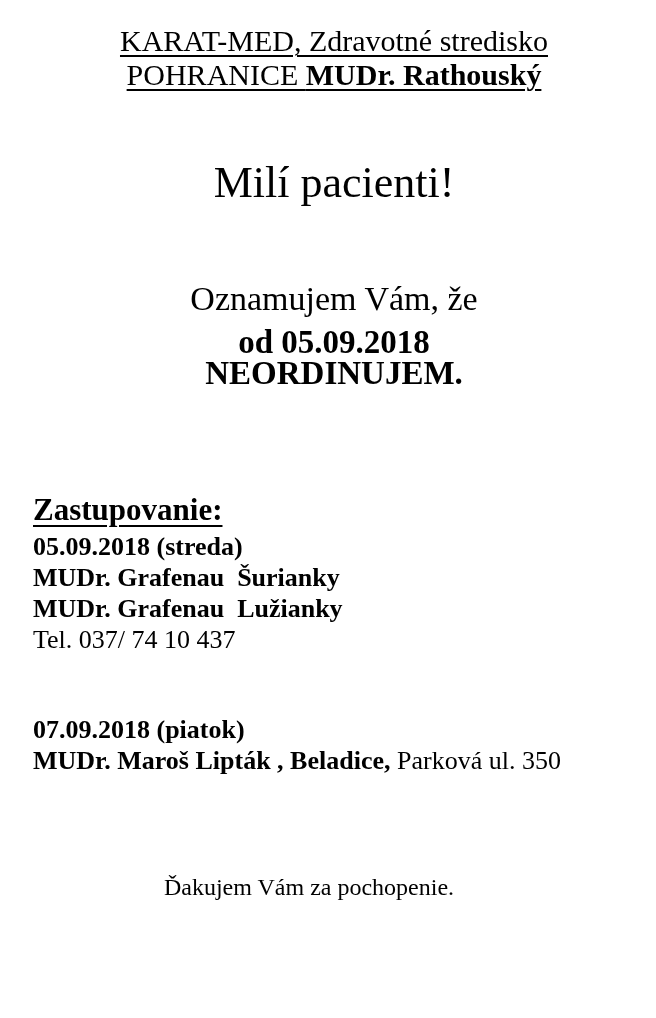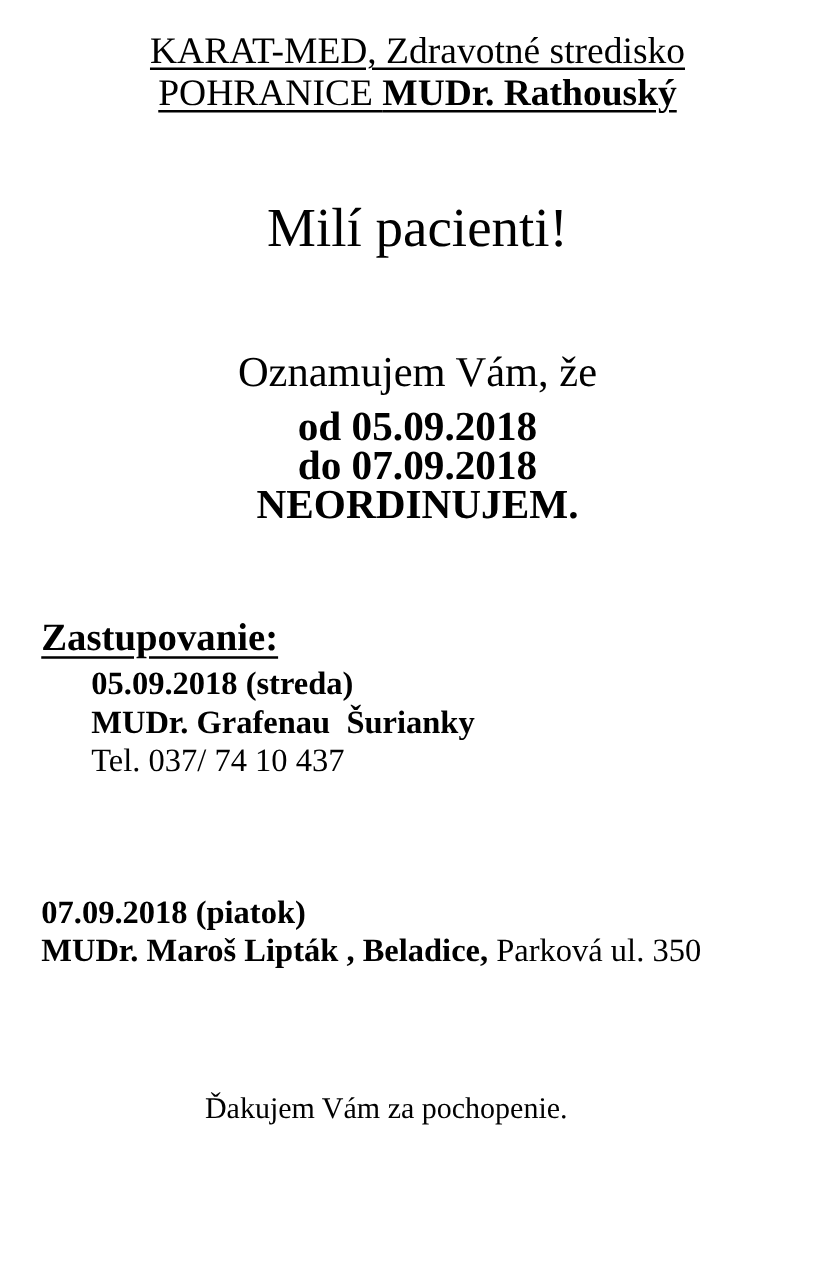--- a/index.html
+++ b/index.html
@@ -69,21 +69,20 @@
     line-height: 36px;
     font-weight: bold;
   }
   .sub-heading .underlined {
     text-underline-offset: 5px;
   }
   .sub-block1 {
     top: 531px;
     font-size: 26px;
     line-height: 31px;
-    margin-left: 40px;
   }
   .sub-block2 {
     top: 714px;
     font-size: 26px;
     line-height: 31px;
   }
   .sub-block1 .line, .sub-block2 .line { font-weight: bold; }
   .sub-block1 .regular, .sub-block2 .regular { font-weight: normal; }
   .closing {
     position: absolute;
@@ -107,31 +106,31 @@
   <div class="centered header-line2">
     <span class="underlined"><span class="line">POHRANICE </span><span class="bold line">MUDr. Rathouský</span></span>
   </div>
 
   <div class="centered salutation line">Milí pacienti!</div>
 
   <div class="centered announce-intro line">Oznamujem Vám, že</div>
 
   <div class="centered announce-dates">
     <div class="line">od 05.09.2018</div>
-    <div class="line">do 07.09.2018</div>
     <div class="line">NEORDINUJEM.</div>
   </div>
 
   <div class="substitution sub-heading">
     <span class="underlined line">Zastupovanie:</span>
   </div>
 
   <div class="substitution sub-block1">
     <div class="line">05.09.2018 (streda)</div>
     <div class="line">MUDr. Grafenau  Šurianky</div>
+    <div class="line">MUDr. Grafenau  Lužianky</div>
     <div class="line regular">Tel. 037/ 74 10 437</div>
   </div>
 
   <div class="substitution sub-block2">
     <div class="line">07.09.2018 (piatok)</div>
     <div><span class="line">MUDr. Maroš Lipták , Beladice,</span><span class="line regular"> Parková ul. 350</span></div>
   </div>
 
   <div class="closing line">Ďakujem Vám za pochopenie.</div>
 

